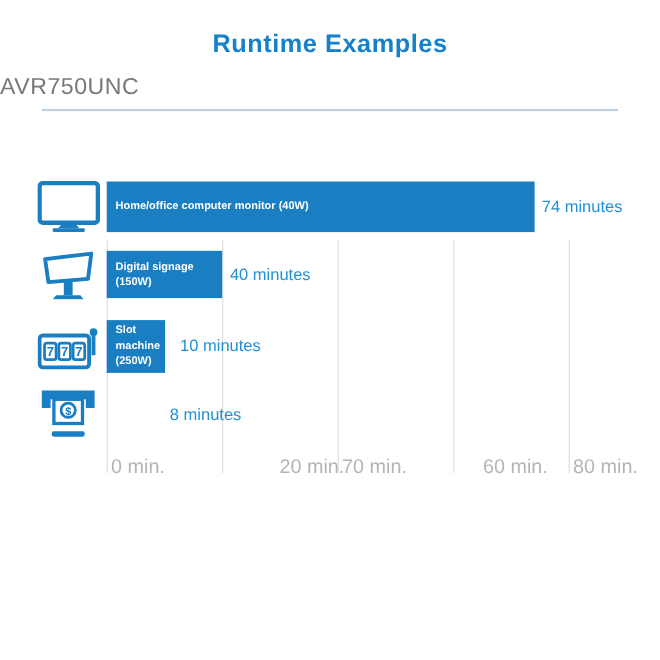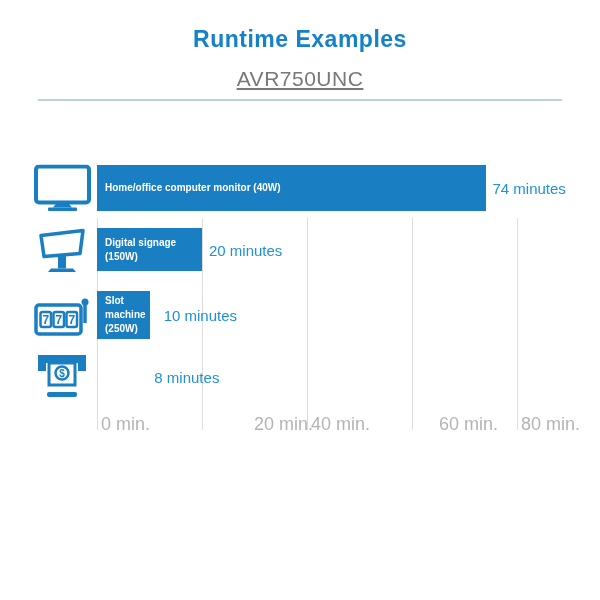--- a/index.html
+++ b/index.html
@@ -5,22 +5,22 @@
   html,body { margin:0; padding:0; background:#ffffff; }
   .page {
     position:relative; width:600px; height:600px; background:#ffffff;
     font-family:"Liberation Sans", sans-serif; overflow:hidden;
   }
   .title {
     position:absolute; top:26px; left:0; width:600px; text-align:center;
     font-size:23px; font-weight:bold; color:#1581c9; letter-spacing:0.5px;
   }
   .subtitle {
-    position:absolute; top:67px; left:0; width:600px; text-align:center;
-    font-size:21px; color:#77787b; letter-spacing:0.5px;text-decoration:underline;
+    position:absolute; top:67px; left:0; width:600px; 
+    font-size:21px; color:#77787b; letter-spacing:0.5px;
   }
   .divider {
     position:absolute; top:99px; left:38px; width:524px; height:2px;
     background:#bdd1e1;
   }
   .chart { position:absolute; left:0; top:0; width:600px; height:600px; }
   .gridline {
     position:absolute; top:218px; height:212px; width:1px; background:#dcdcdd;
   }
   .tick-label {
@@ -59,21 +59,21 @@
   <div class="divider"></div>
 
   <div class="chart">
 
     <div id="gridlines">
         <div class="gridline" style="left: 97px;"></div>
         <span class="tick-label" style="left: 101px;">0 min.</span>
         <div class="gridline" style="left: 202px;"></div>
         <span class="tick-label" style="left: 206px; margin-left: 48px;">20 min.</span>
         <div class="gridline" style="left: 307px;"></div>
-        <span class="tick-label" style="left: 311px;">40 min.</span>
+        <span class="tick-label" style="left: 311px;">70 min.</span>
         <div class="gridline" style="left: 412px;"></div>
         <span class="tick-label" style="left: 439px;">60 min.</span>
         <div class="gridline" style="left: 517px;"></div>
         <span class="tick-label" style="left: 521px;">80 min.</span>
       </div>
 
     <div class="row row1">
       <span class="icon">
         <svg width="57" height="47" viewBox="0 0 57 47">
           <rect x="2" y="2" width="53" height="36" rx="3" fill="#ffffff" stroke="#1a7ec3" stroke-width="4"></rect>
@@ -92,21 +92,21 @@
         <svg width="48" height="45" viewBox="0 0 48 45">
           <polygon points="3,8 45,3 42,26 6,29" fill="#ffffff" stroke="#1a7ec3" stroke-width="3.5" stroke-linejoin="round"></polygon>
           <rect x="20" y="27" width="8" height="14" fill="#1a7ec3"></rect>
           <polygon points="13,41 35,41 38,44.5 10,44.5" fill="#1a7ec3"></polygon>
         </svg>
       </span>
       <div class="bar" style="width: 105px;">
         <div class="bar-line">Digital signage</div>
         <div class="bar-line">(150W)</div>
       </div>
-      <span class="value" style="left: 209px;">20 minutes</span>
+      <span class="value" style="left: 209px;">40 minutes</span>
     </div>
 
     <div class="row row3">
       <span class="icon">
         <svg width="56" height="44" viewBox="0 0 56 44">
           <circle cx="51" cy="9" r="3.5" fill="#1a7ec3"></circle>
           <line x1="51" y1="9" x2="51" y2="30" stroke="#1a7ec3" stroke-width="3.5"></line>
           <rect x="2" y="12" width="45" height="29" rx="3" fill="#ffffff" stroke="#1a7ec3" stroke-width="3.5"></rect>
           <rect x="6.5" y="19" width="10.5" height="15" rx="2" fill="#ffffff" stroke="#1a7ec3" stroke-width="2.5"></rect>
           <rect x="19.5" y="19" width="10.5" height="15" rx="2" fill="#ffffff" stroke="#1a7ec3" stroke-width="2.5"></rect>

